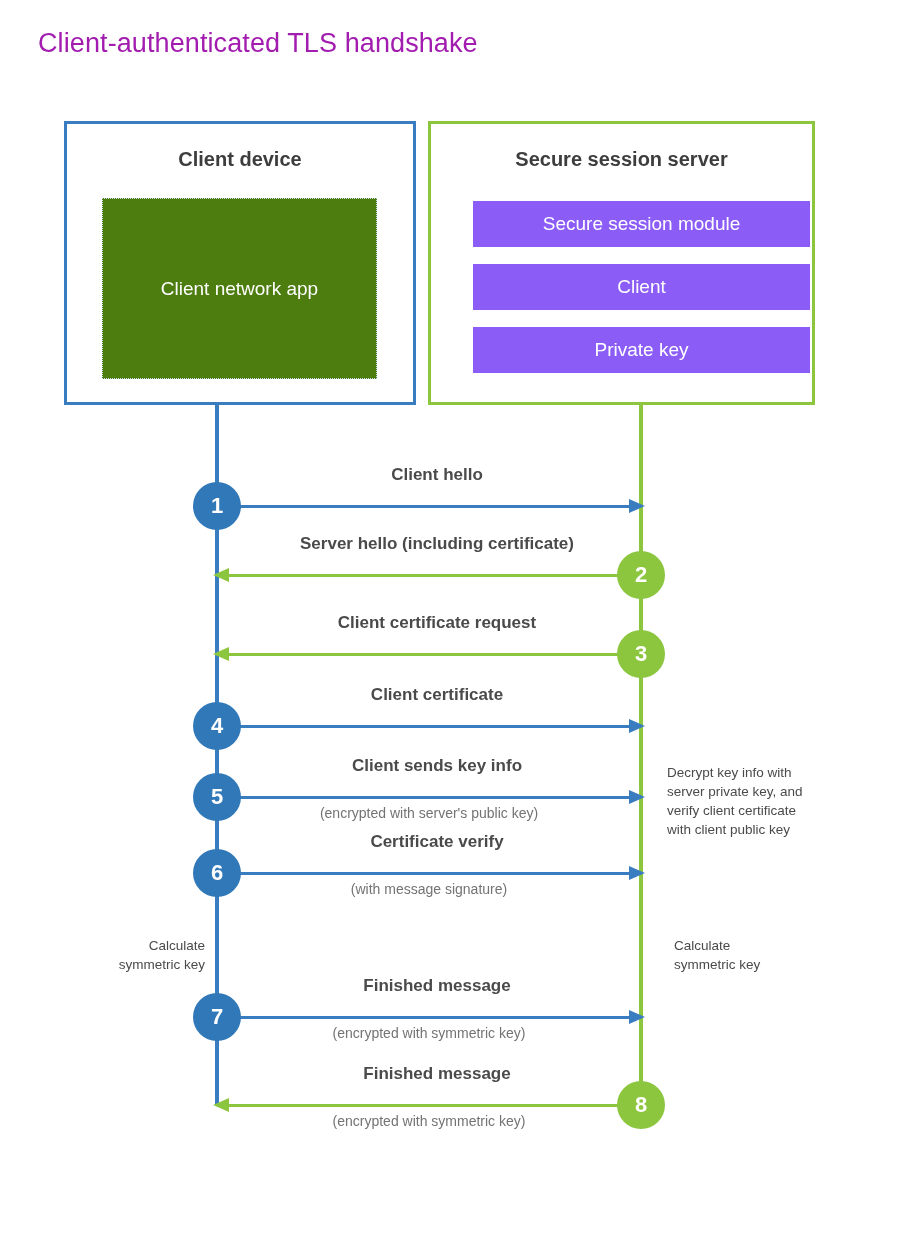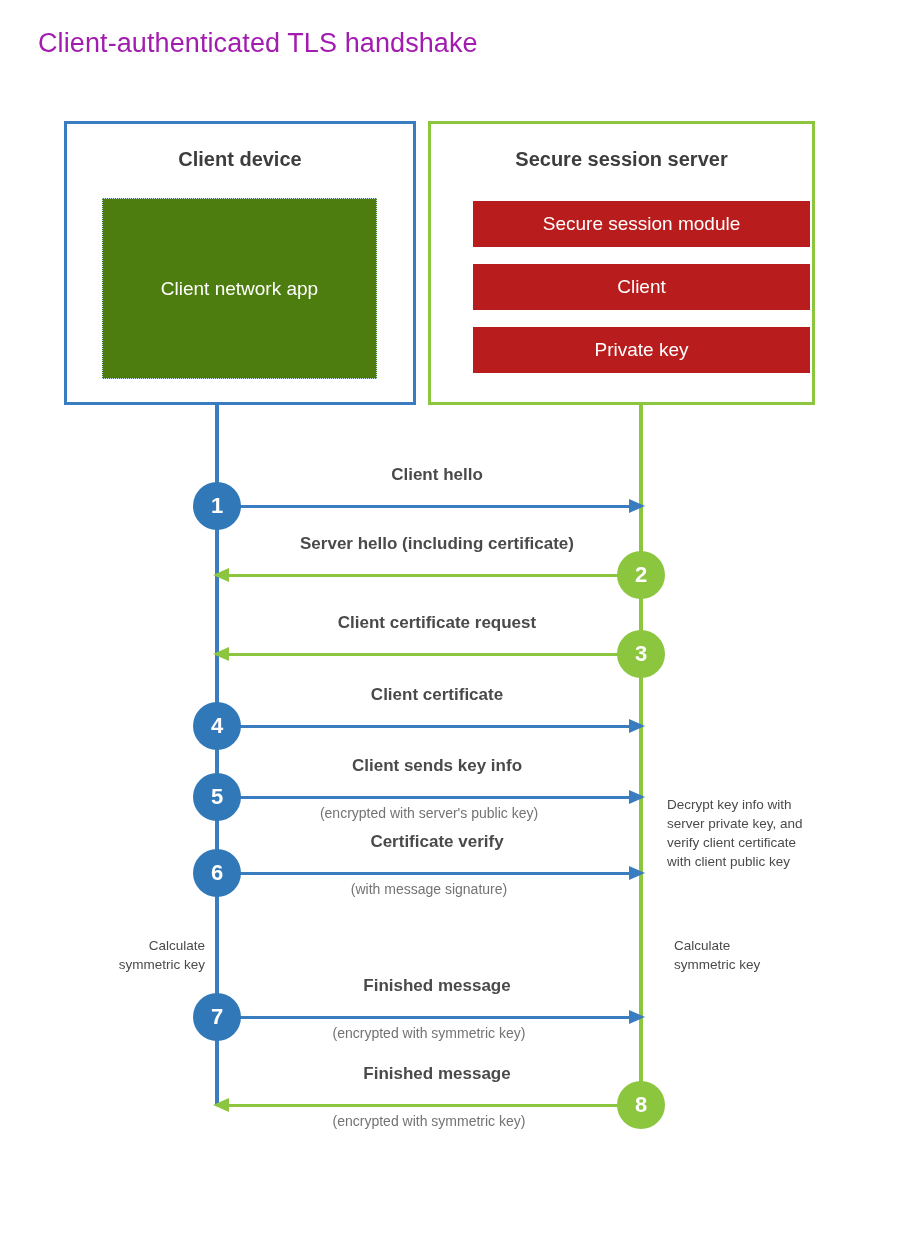--- a/index.html
+++ b/index.html
@@ -72,21 +72,21 @@
     text-align: center;
     color: #ffffff;
     font-size: 19px;
     line-height: 1.35;
   }
   .server-bar {
     position: absolute;
     left: 42px;
     width: 337px;
     height: 46px;
-    background: #b91c1c;
+    background: #8b5cf6;
     display: flex;
     align-items: center;
     justify-content: center;
     color: #ffffff;
     font-size: 19px;
   }
   #server-bar-0 { top: 77px; }
   #server-bar-1 { top: 140px; }
   #server-bar-2 { top: 203px; }
 
@@ -182,21 +182,20 @@
     position: absolute;
     font-size: 13.5px;
     line-height: 1.42;
     color: #4a4a4a;
   }
   #decrypt-note {
     left: 667px;
     top: 763px;
     width: 190px;
     text-align: left;
-    margin-top: 32px;
   }
   #calc-left-note {
     left: 55px;
     top: 936px;
     width: 150px;
     text-align: right;
   }
   #calc-right-note {
     left: 674px;
     top: 936px;

